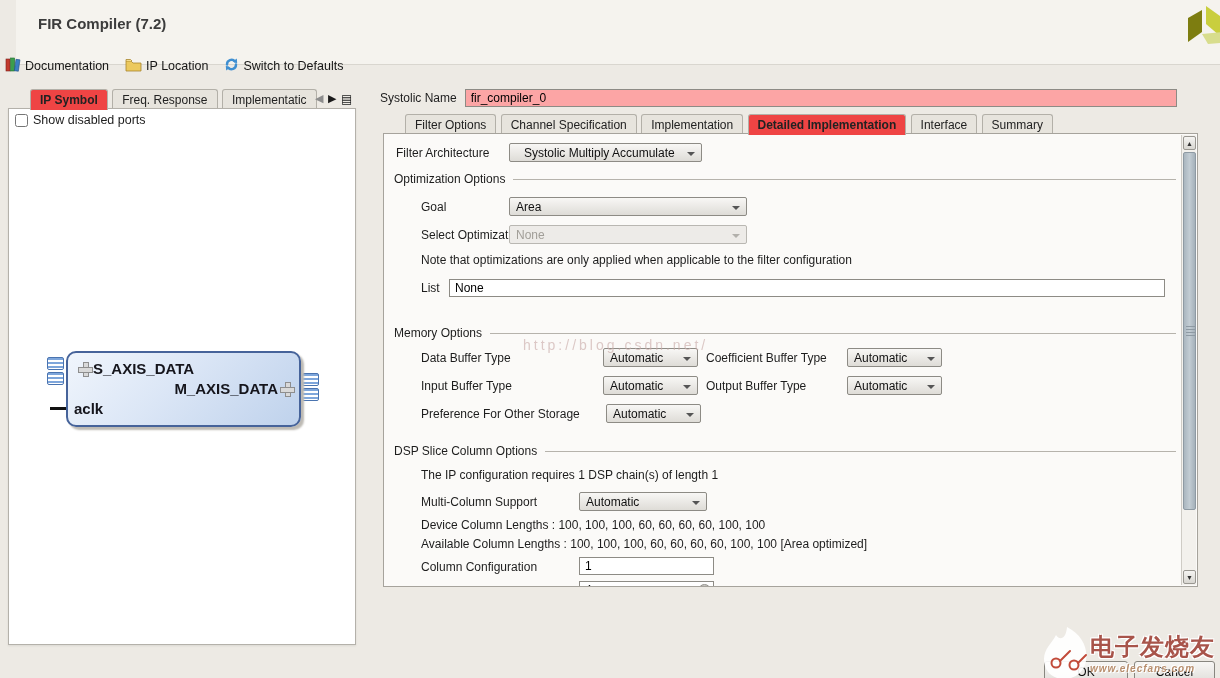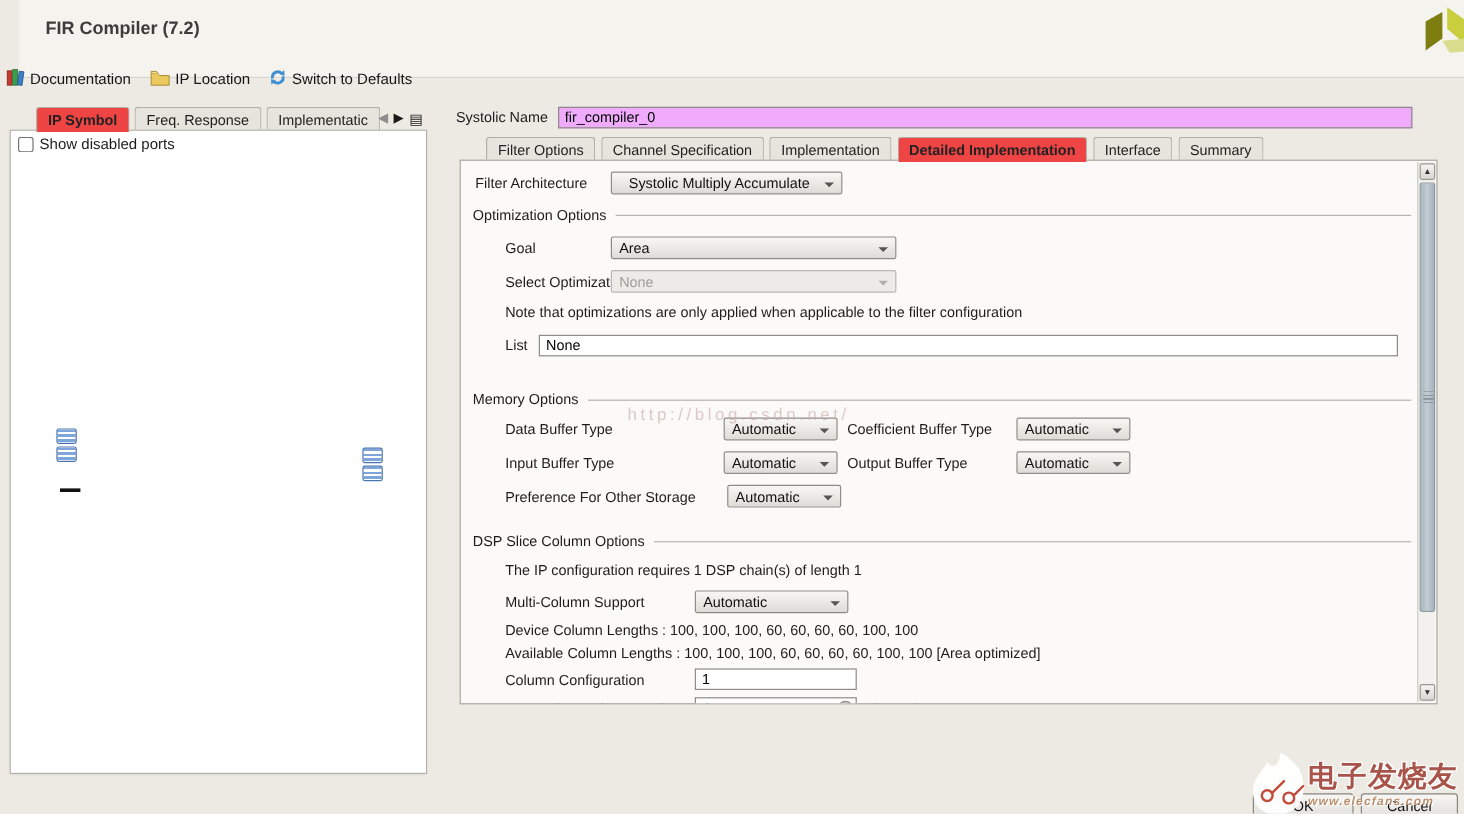--- a/index.html
+++ b/index.html
@@ -38,21 +38,21 @@
   .port { position:absolute; font-size:15px; font-weight:bold; color:#15151c; white-space:nowrap; display:flex; align-items:center; gap:2px;}
   .plus { position:relative; width:13px; height:13px; display:inline-block; }
   .plus::before { content:""; position:absolute; left:5px; top:0; width:4px; height:13px; background:#d9d9d9; border:1px solid #8e8e8e; }
   .plus::after  { content:""; position:absolute; top:5px; left:0; width:13px; height:4px; background:#d9d9d9; border:1px solid #8e8e8e; }
   .chip { width:17px; height:13px; border:1px solid #4a74b0; border-radius:2px;
     background:repeating-linear-gradient(180deg,#7ea6db 0px,#7ea6db 2px,#ffffff 2px,#ffffff 4px); margin-bottom:2px;}
   .chipstack { position:absolute; }
   .clk-line { position:absolute; width:17px; height:3px; background:#111; }
   
   .comp-row { position:absolute; left:380px; top:89px; display:flex; align-items:center; gap:8px; }
-  .comp-row input { width:712px; height:18px; border:1px solid #8d8b85; background:#f0abfc; font-size:12px; padding:1px 5px; font-family:inherit; }
+  .comp-row input { width:712px; height:18px; border:1px solid #8d8b85; background:#fca5a5; font-size:12px; padding:1px 5px; font-family:inherit; }
   .main-tabs { position:absolute; left:405px; top:114px; height:19px; white-space:nowrap; }
   .scrollpane { position:absolute; left:383px; top:133px; width:815px; height:454px;
     background:#fbfaf8; border:1px solid #a6a39c; overflow:hidden; }
   .row { position:absolute; display:flex; align-items:center; }
   .lbl { font-size:12px; color:#1d1d1d; white-space:nowrap; }
   .section { position:absolute; display:flex; align-items:center; gap:8px; width:782px; }
   .section .line { flex:1; height:1px; background:#b6b3ac; }
   .dd { height:19px; border:1px solid #8d8b85; border-radius:2px;
     background:linear-gradient(#f8f7f5,#dedcd7); display:flex; align-items:center;
     padding:0 6px; font-size:12px; color:#111; position:relative; }
@@ -151,20 +151,33 @@
   <div class="chipstack" style="left:38px; top:248px;">
     <div class="chip"></div>
       <div class="chip"></div>
   </div>
   <div class="chipstack" style="left:293px; top:264px;">
     <div class="chip"></div>
       <div class="chip"></div>
   </div>
   <div class="clk-line" style="left:41px; top:298px;"></div>
 
+  <div class="ip-box">
+    <div class="port" style="left:10px; top:7px;">
+      <span class="plus"></span>
+      <span>S_AXIS_DATA</span>
+    </div>
+    <div class="port" style="right:6px; top:27px;">
+      <span>M_AXIS_DATA</span>
+      <span class="plus"></span>
+    </div>
+    <div class="port" style="left:6px; top:47px;">
+      <span>aclk</span>
+    </div>
+  </div>
 </div>
 
 <div class="comp-row">
   <span class="lbl">Systolic Name</span>
   <input type="text" value="fir_compiler_0" style="">
 </div>
 
 <div class="main-tabs">
   <span class="tab">Filter Options</span>
   <span class="tab">Channel Specification</span>

